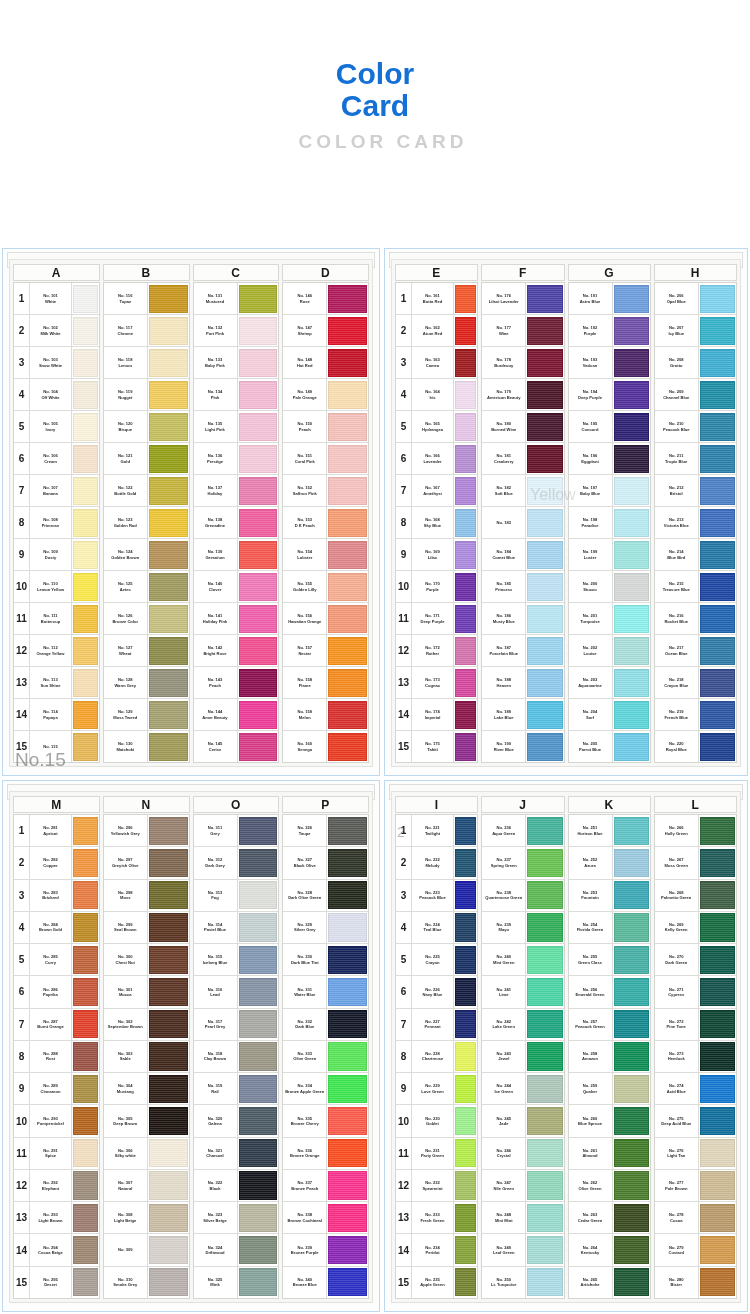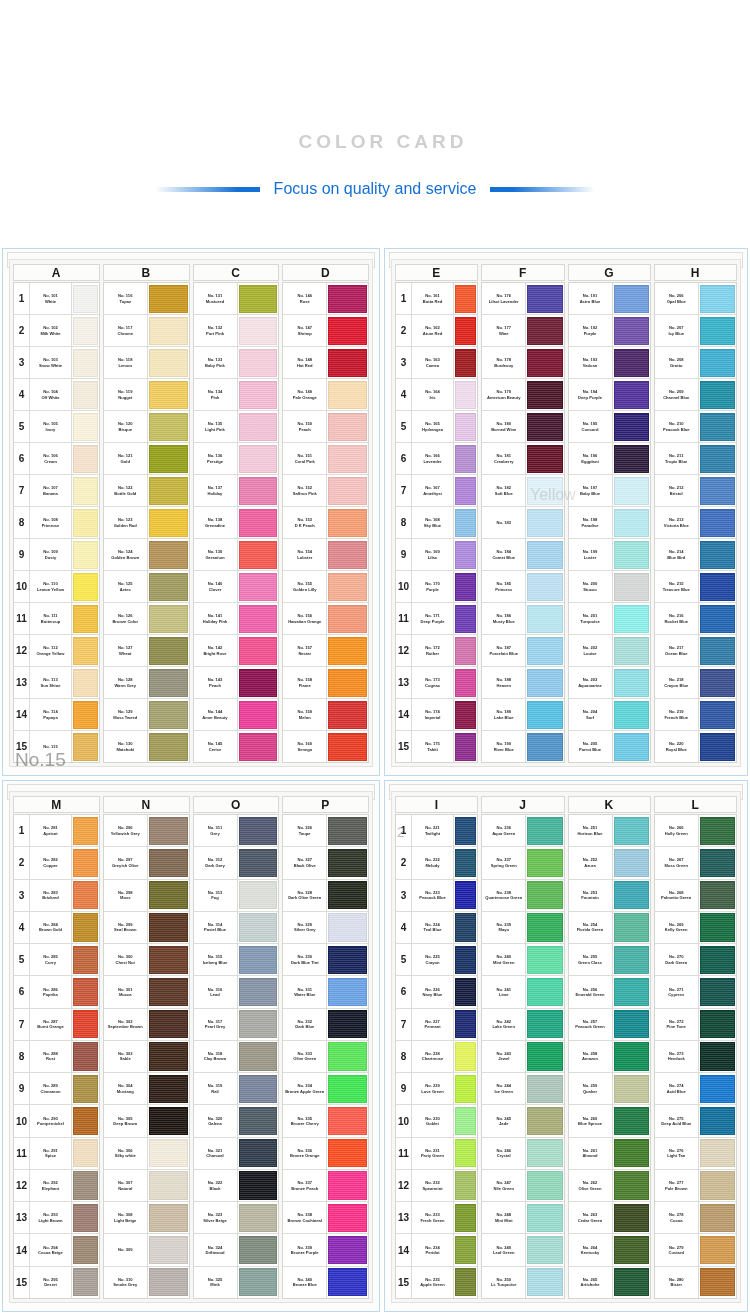--- a/index.html
+++ b/index.html
@@ -186,26 +186,25 @@
     line-height:15px;
   }
   .wm-no15 { left:12px; bottom:8px; font-size:19px; color:rgba(90,90,90,0.55); }
   .wm-solid { left:145px; top:238px; font-size:16px; }
   .wm-k2 { left:12px; top:44px; font-size:14px; color:rgba(110,110,110,0.45); }
 </style>
 </head>
 <body>
 
 <div class="header">
+  <div class="header-title">
+    <span>Color</span>
+    <span class="l2">Card</span>
+  </div>
   <div class="header-sub">COLOR CARD</div>
-  <div class="tagline-row">
-    <span class="bar-left"></span>
-    <span class="tagline">Focus on quality and service</span>
-    <span class="bar-right"></span>
-  </div>
 </div>
 
 <div class="panels" id="panels">
     <div class="panel">
       <div class="panel-topstrip"></div>
       <div class="panel-inner">
         <div class="colgroup">
           <div class="col-letter">A</div>
           <div class="rows">
             <div class="row">

